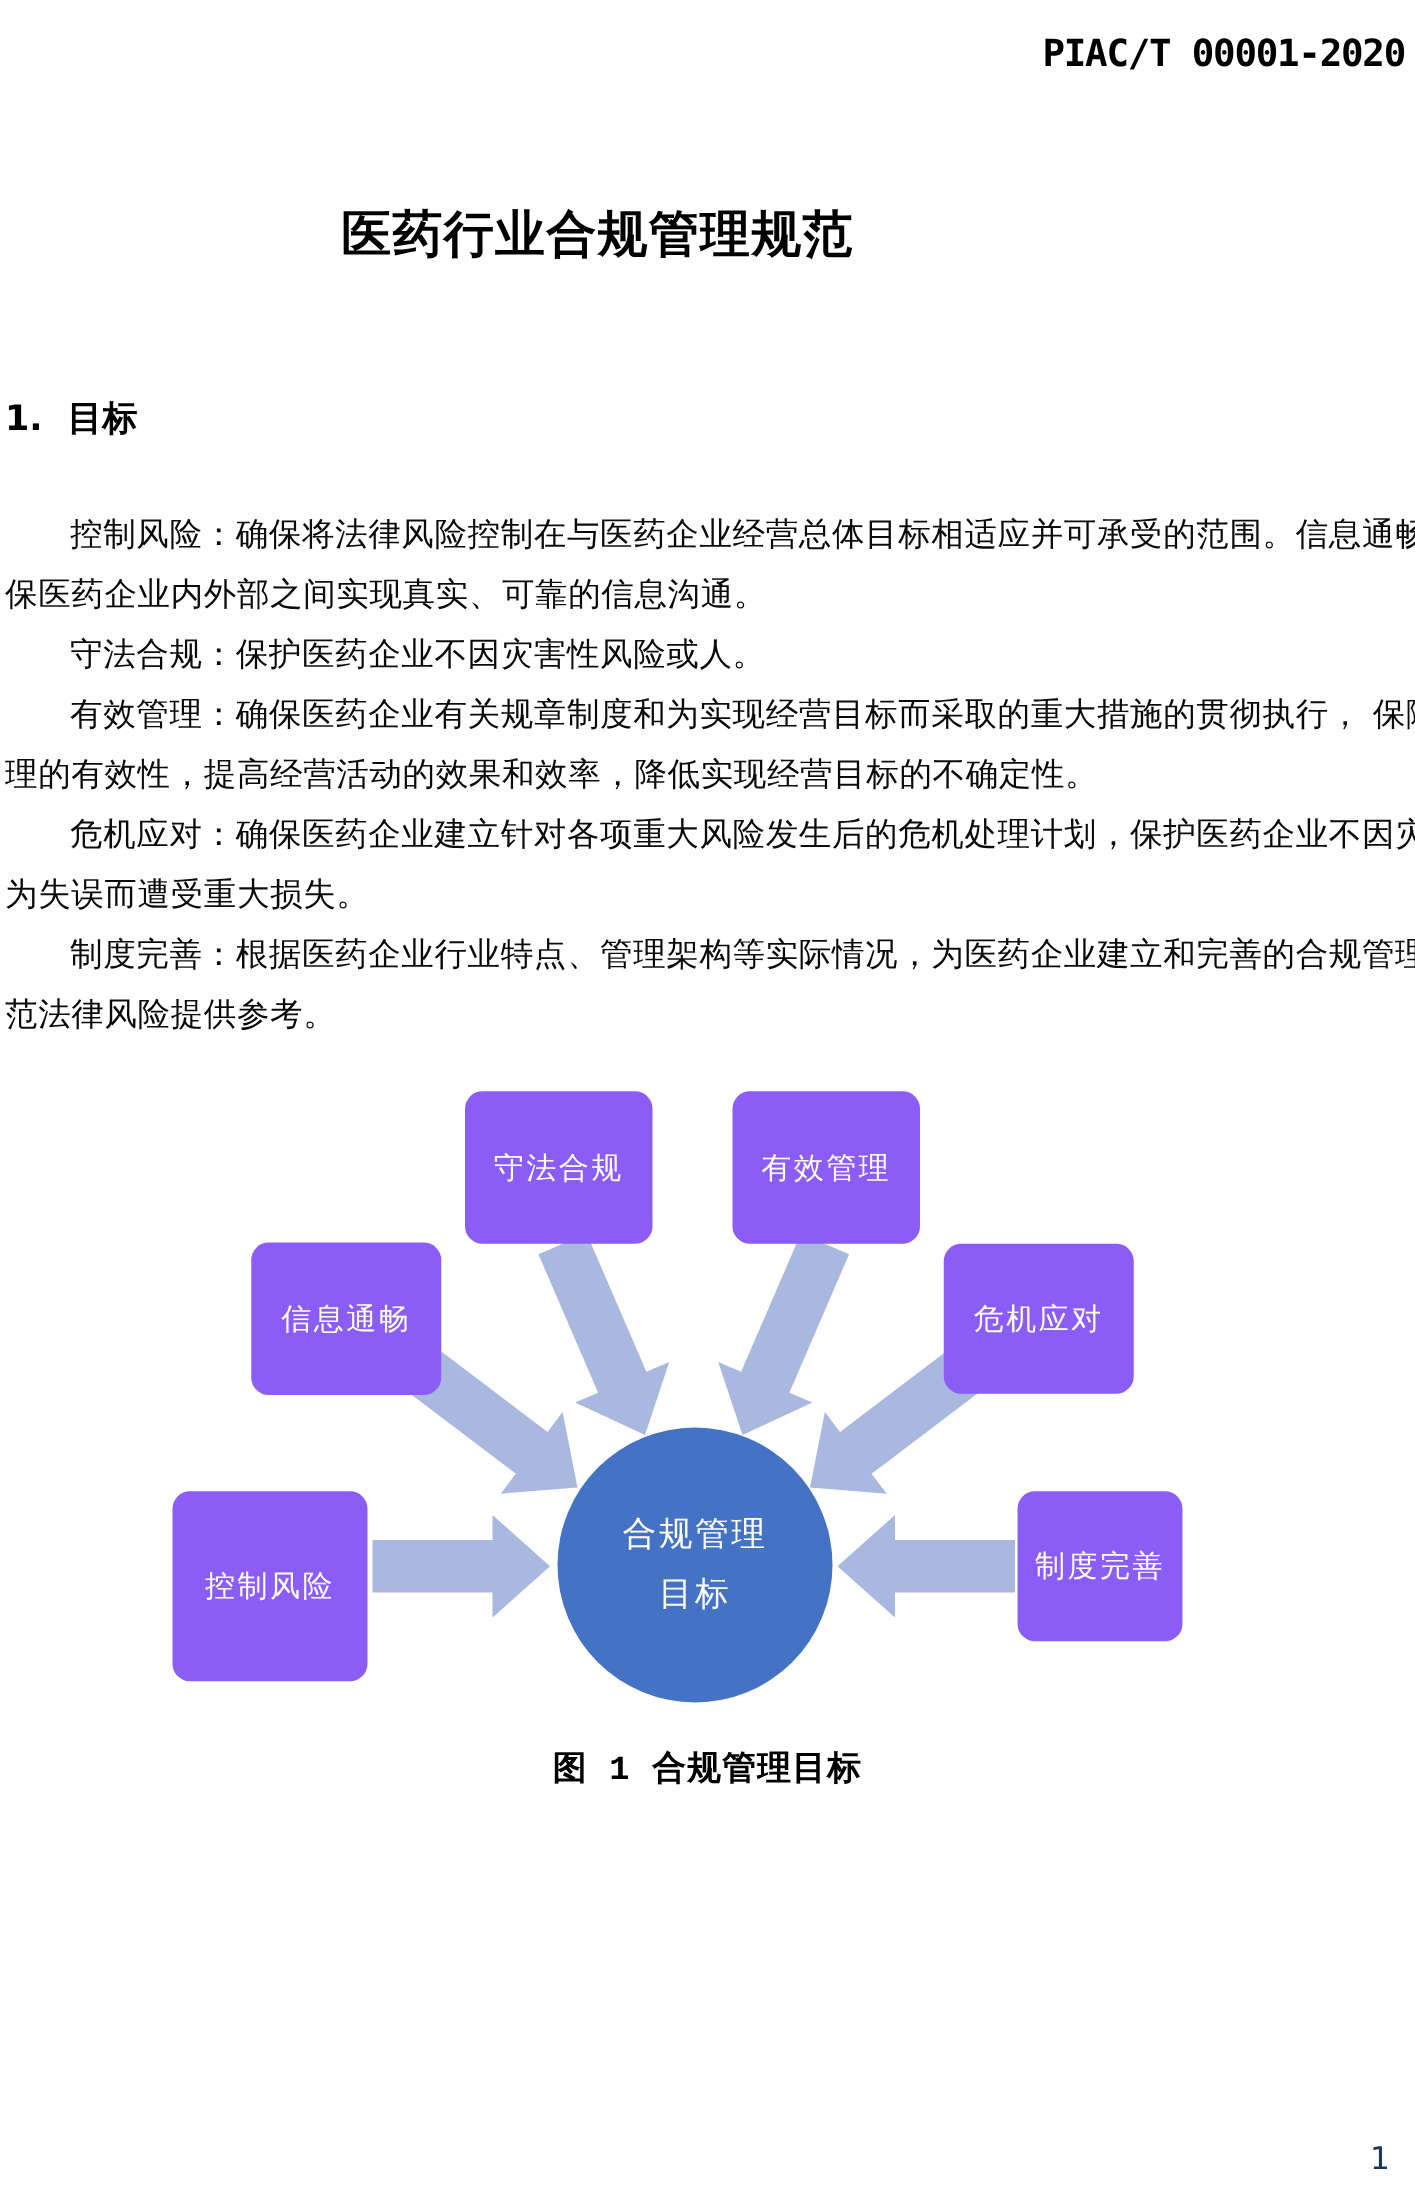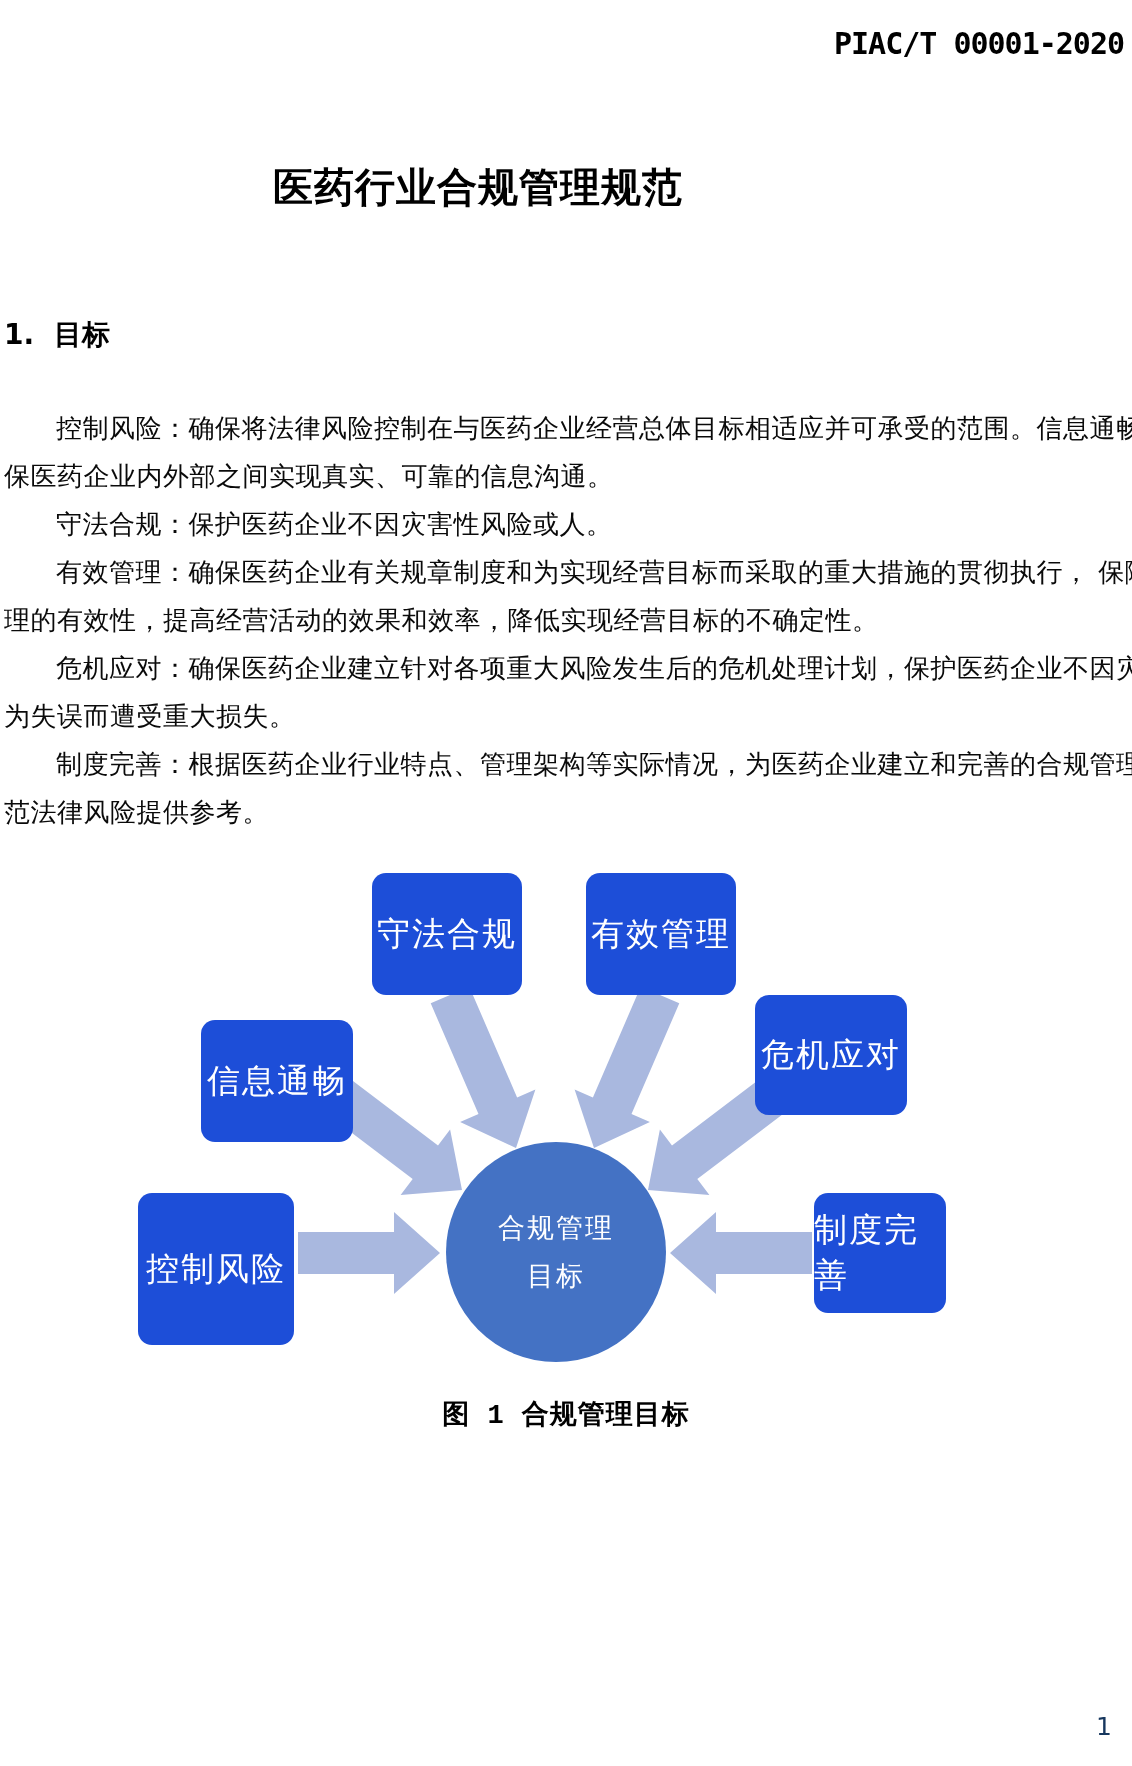--- a/index.html
+++ b/index.html
@@ -34,35 +34,35 @@
     font-size:26px;line-height:48px;color:#0a0a0a;
     letter-spacing:0.5px;
   }
   .body-text .line{white-space:nowrap;}
   .para .line:first-child{text-indent:2em;}
   
   .diagram{position:absolute;left:0;top:860px;width:1132px;height:580px;}
   .diagram svg{position:absolute;left:0;top:0;z-index:1;}
   .dnode{
     position:absolute;z-index:2;
-    background:#1d4ed8;border-radius:14px;
+    background:#8b5cf6;border-radius:14px;
     display:flex;align-items:center;justify-content:center;
-    color:#fff;font-size:33px;letter-spacing:2px;
+    color:#fff;font-size:24px;letter-spacing:2px;
     font-family:Liberation Sans, sans-serif;
   }
   .dcircle{
     position:absolute;z-index:2;
     background:#4472C4;border-radius:50%;
     display:flex;flex-direction:column;align-items:center;justify-content:center;
     color:#fff;font-size:27px;letter-spacing:2px;line-height:48px;
   }
   
   .n-shoufa {left:372px;top:13px; width:150px;height:122px;}
   .n-youxiao{left:586px;top:13px; width:150px;height:122px;}
-  .n-xinxi  {left:201px;top:134px;width:152px;height:122px;margin-top:26px;}
+  .n-xinxi  {left:201px;top:134px;width:152px;height:122px;}
   .n-weiji  {left:755px;top:135px;width:152px;height:120px;}
   .n-kongzhi{left:138px;top:333px;width:156px;height:152px;text-align:center;}
   .n-zhidu  {left:814px;top:333px;width:132px;height:120px;}
   .n-circle {left:446px;top:282px;width:220px;height:220px;}
   .fig-caption{
     position:absolute;top:536px;left:0;width:1132px;text-align:center;
     font-family:Liberation Mono, monospace;
     font-weight:bold;font-size:27px;color:#000;letter-spacing:1px;
   }
   .page-num{

